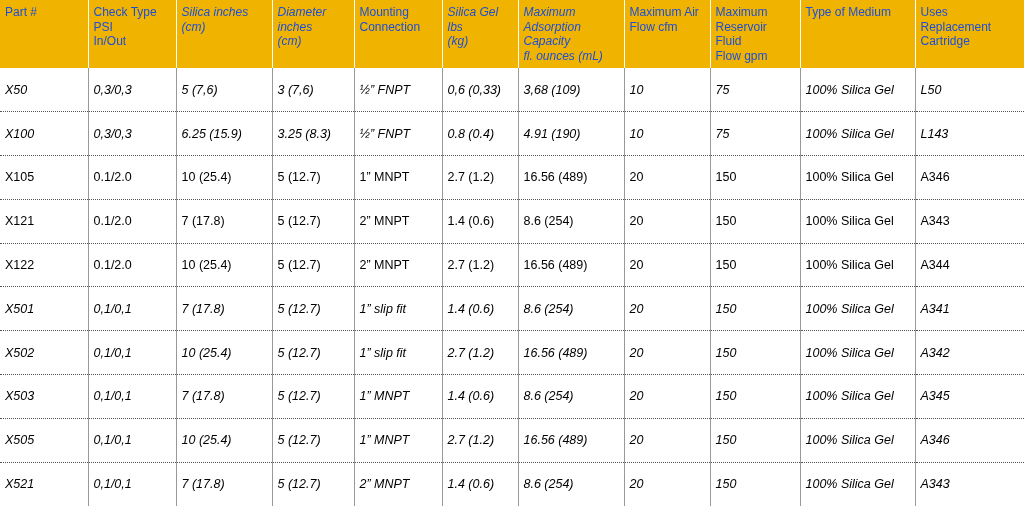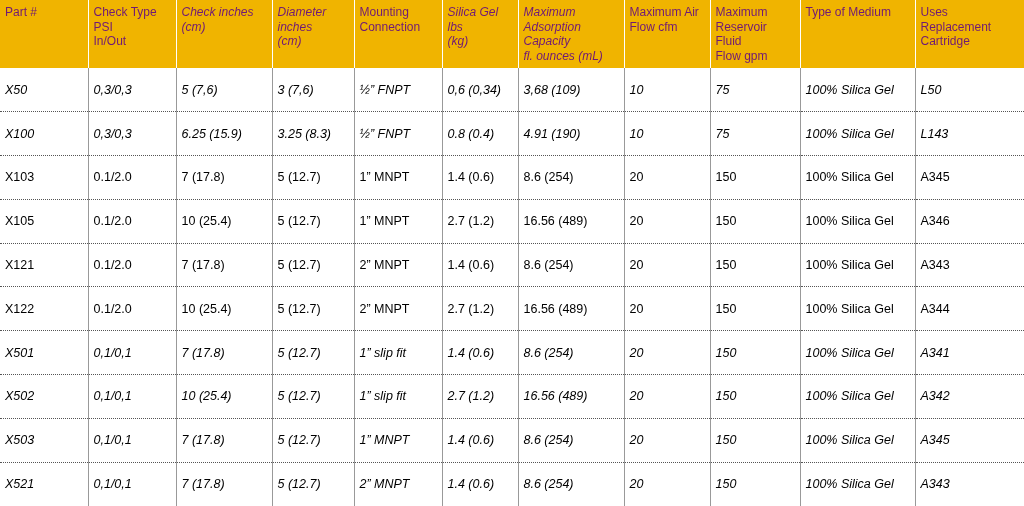--- a/index.html
+++ b/index.html
@@ -26,21 +26,21 @@
   table.spec-table col.c4  { width: 88px; }
   table.spec-table col.c5  { width: 76px; }
   table.spec-table col.c6  { width: 106px; }
   table.spec-table col.c7  { width: 86px; }
   table.spec-table col.c8  { width: 90px; }
   table.spec-table col.c9  { width: 115px; }
   table.spec-table col.c10 { width: 109px; }
 
   thead th {
     background: #f0b400;
-    color: #701a75;
+    color: #1d4ed8;
     font-size: 12px;
     font-weight: normal;
     text-align: left;
     vertical-align: top;
     padding: 5px 4px 4px 5px;
     border-right: 1px solid #ffffff;
     line-height: 1.22;
     height: 68px;
     box-sizing: border-box;
   }
@@ -84,21 +84,21 @@
   <thead>
     <tr>
         <th>
           <span class="lbl">Part #</span>
         </th>
         <th>
           <span class="lbl">Check Type PSI
 In/Out</span>
         </th>
         <th class="italic">
-          <span class="lbl">Check inches
+          <span class="lbl">Silica inches
 (cm)</span>
         </th>
         <th class="italic">
           <span class="lbl">Diameter inches
 (cm)</span>
         </th>
         <th>
           <span class="lbl">Mounting
 Connection</span>
         </th>
@@ -131,52 +131,39 @@
         </th>
       </tr>
   </thead>
   <tbody>
       <tr>
         <td class="italic">X50</td>
         <td class="italic">0,3/0,3</td>
         <td class="italic">5 (7,6)</td>
         <td class="italic">3 (7,6)</td>
         <td class="italic">½” FNPT</td>
-        <td class="italic">0,6 (0,34)</td>
+        <td class="italic">0,6 (0,33)</td>
         <td class="italic">3,68 (109)</td>
         <td class="italic">10</td>
         <td class="italic">75</td>
         <td class="italic">100% Silica Gel</td>
         <td class="italic">L50</td>
       </tr>
       <tr>
         <td class="italic">X100</td>
         <td class="italic">0,3/0,3</td>
         <td class="italic">6.25 (15.9)</td>
         <td class="italic">3.25 (8.3)</td>
         <td class="italic">½” FNPT</td>
         <td class="italic">0.8 (0.4)</td>
         <td class="italic">4.91 (190)</td>
         <td class="italic">10</td>
         <td class="italic">75</td>
         <td class="italic">100% Silica Gel</td>
         <td class="italic">L143</td>
-      </tr>
-      <tr>
-        <td>X103</td>
-        <td>0.1/2.0</td>
-        <td>7 (17.8)</td>
-        <td>5 (12.7)</td>
-        <td>1” MNPT</td>
-        <td>1.4 (0.6)</td>
-        <td>8.6 (254)</td>
-        <td>20</td>
-        <td>150</td>
-        <td>100% Silica Gel</td>
-        <td>A345</td>
       </tr>
       <tr>
         <td>X105</td>
         <td>0.1/2.0</td>
         <td>10 (25.4)</td>
         <td>5 (12.7)</td>
         <td>1” MNPT</td>
         <td>2.7 (1.2)</td>
         <td>16.56 (489)</td>
         <td>20</td>
@@ -243,20 +230,33 @@
         <td class="italic">5 (12.7)</td>
         <td class="italic">1” MNPT</td>
         <td class="italic">1.4 (0.6)</td>
         <td class="italic">8.6 (254)</td>
         <td class="italic">20</td>
         <td class="italic">150</td>
         <td class="italic">100% Silica Gel</td>
         <td class="italic">A345</td>
       </tr>
       <tr>
+        <td class="italic">X505</td>
+        <td class="italic">0,1/0,1</td>
+        <td class="italic">10 (25.4)</td>
+        <td class="italic">5 (12.7)</td>
+        <td class="italic">1” MNPT</td>
+        <td class="italic">2.7 (1.2)</td>
+        <td class="italic">16.56 (489)</td>
+        <td class="italic">20</td>
+        <td class="italic">150</td>
+        <td class="italic">100% Silica Gel</td>
+        <td class="italic">A346</td>
+      </tr>
+      <tr>
         <td class="italic">X521</td>
         <td class="italic">0,1/0,1</td>
         <td class="italic">7 (17.8)</td>
         <td class="italic">5 (12.7)</td>
         <td class="italic">2” MNPT</td>
         <td class="italic">1.4 (0.6)</td>
         <td class="italic">8.6 (254)</td>
         <td class="italic">20</td>
         <td class="italic">150</td>
         <td class="italic">100% Silica Gel</td>

